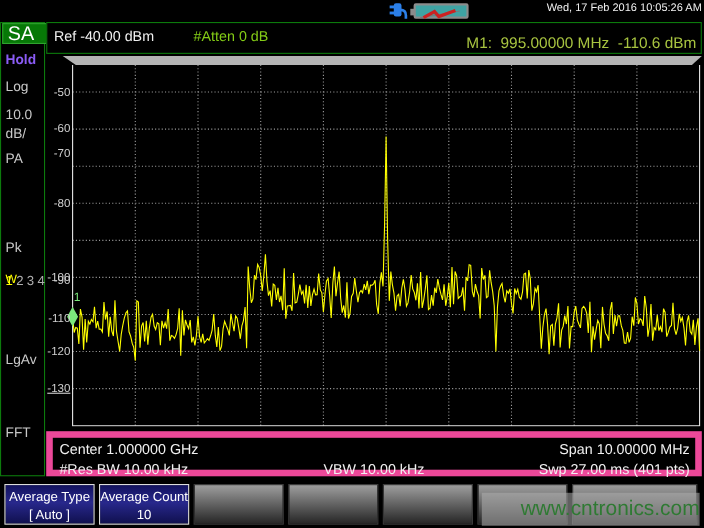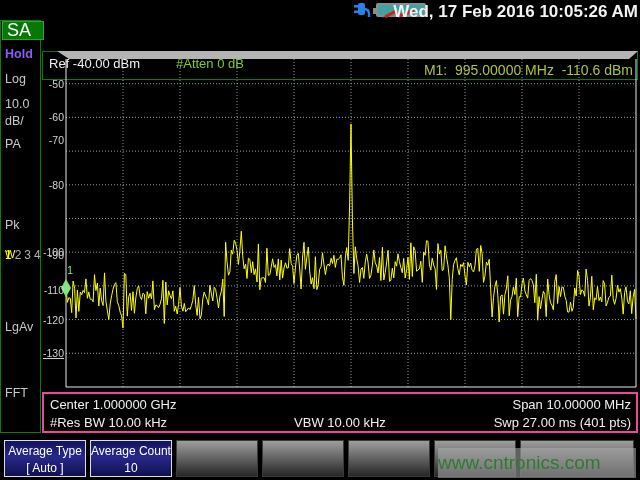--- a/index.html
+++ b/index.html
@@ -2,21 +2,21 @@
 <html><head>
 <meta charset="utf-8">
 <style>
   html,body{margin:0;padding:0;background:#000;}
   #screen{
     position:relative;width:640px;height:480px;background:#000;overflow:hidden;
     font-family:"Liberation Sans","DejaVu Sans",sans-serif;
   }
   
   #topbar{position:absolute;left:0;top:0;width:640px;height:20px;background:#000;}
-  #datetime{position:absolute;right:2px;top:2px;font-size:17px;color:#F2F2F2;white-space:pre;font-weight:bold;}
+  #datetime{position:absolute;right:2px;top:2px;font-size:10px;color:#F2F2F2;white-space:pre;}
   #usb-icon{position:absolute;left:354px;top:2px;width:18px;height:16px;}
   #battery-icon{position:absolute;left:376px;top:3px;width:50px;height:14px;
     background:#3FA3A3;border:2px solid #8C8C8C;border-radius:2px;box-sizing:border-box;}
   #battery-nub{position:absolute;left:-5px;top:3px;width:4px;height:6px;background:#8C8C8C;}
   
   #sidebar{position:absolute;left:0;top:20px;width:41px;height:413px;
     border:1px solid #0C7A0C;box-sizing:border-box;background:#000;}
   .sb{position:absolute;left:4px;color:#C8C8C8;font-size:12.5px;white-space:nowrap;}
   #sa-tab{position:absolute;left:1px;top:0px;width:36px;height:17px;background:#077807;
     border:1px solid #2FA32F;color:#FFF;font-size:18px;padding-left:4px;line-height:16px;box-sizing:content-box;}
@@ -26,47 +26,47 @@
   #scale-unit{top:93px;}
   #pa{top:116px;}
   #pk{top:197px;}
   #trace-digits{top:212px;font-size:12px;letter-spacing:3px;color:#B0B0B0;margin-top:15px;}
   #trace-digits .active{color:#FFFF00;}
   #trace-w{top:227px;font-size:11px;color:#FFFF00;}
   #lgav{top:299px;}
   #fft{top:365px;}
   
   #top-annot{position:absolute;left:42px;top:20px;width:596px;height:29px;
-    border:1px solid #0C7A0C;box-sizing:border-box;background:#000;margin-top:31px;}
+    border:1px solid #0C7A0C;box-sizing:border-box;background:#000;}
   #ref-level{position:absolute;left:6px;top:4px;font-size:13px;color:#F0F0F0;}
   #atten{position:absolute;left:133px;top:4px;font-size:13px;color:#84cc16;}
   #m1-readout{position:absolute;right:4px;bottom:1px;font-size:14px;color:#A8C440;white-space:pre;}
   
   #plot-svg{position:absolute;left:55px;top:49px;}
   .ytick{position:absolute;left:41px;width:23px;text-align:right;font-size:10.5px;color:#D0D0D0;}
   
   #bot-annot{position:absolute;left:42px;top:392px;width:596px;height:41px;
-    border:2px solid #ec4899;box-sizing:border-box;background:#000;font-size:13px;color:#F0F0F0;}
+    border:6px solid #ec4899;box-sizing:border-box;background:#000;font-size:13px;color:#F0F0F0;}
   #center-freq{position:absolute;left:6px;top:3px;}
   #span{position:absolute;right:5px;top:3px;}
   #rbw{position:absolute;left:6px;top:21px;}
   #vbw{position:absolute;left:50%;top:21px;transform:translateX(-50%);}
   #sweep{position:absolute;right:5px;top:21px;}
   
   #softkeys{position:absolute;left:0;top:437px;width:640px;height:43px;background:#000;}
   .softkey{position:absolute;top:3px;height:37px;box-sizing:border-box;text-align:center;
     font-size:12px;color:#FFF;line-height:17px;padding-top:2px;}
   .softkey.active{background:linear-gradient(180deg,#12125E 0%,#28288C 45%,#10104E 100%);
     border:1px solid #DCDCDC;}
   .softkey.blank{background:linear-gradient(180deg,#9E9E9E 0%,#5C5C5C 55%,#262626 100%);
     border:1px solid #3A3A3A;}
   
   #watermark{position:absolute;left:438px;top:448px;width:198px;height:30px;
     background:rgba(175,175,175,0.55);color:#2F7A33;font-size:19px;line-height:30px;
-    text-align:left;z-index:5;}
+    text-align:right;z-index:5;}
 </style>
 </head>
 <body>
 
 <div id="screen">
 
   <div id="topbar">
     <svg id="usb-icon" viewBox="0 0 18 16">
       <rect x="0" y="3" width="5" height="2.6" fill="#2B7FE8"></rect>
       <rect x="0" y="8.5" width="5" height="2.6" fill="#2B7FE8"></rect>

